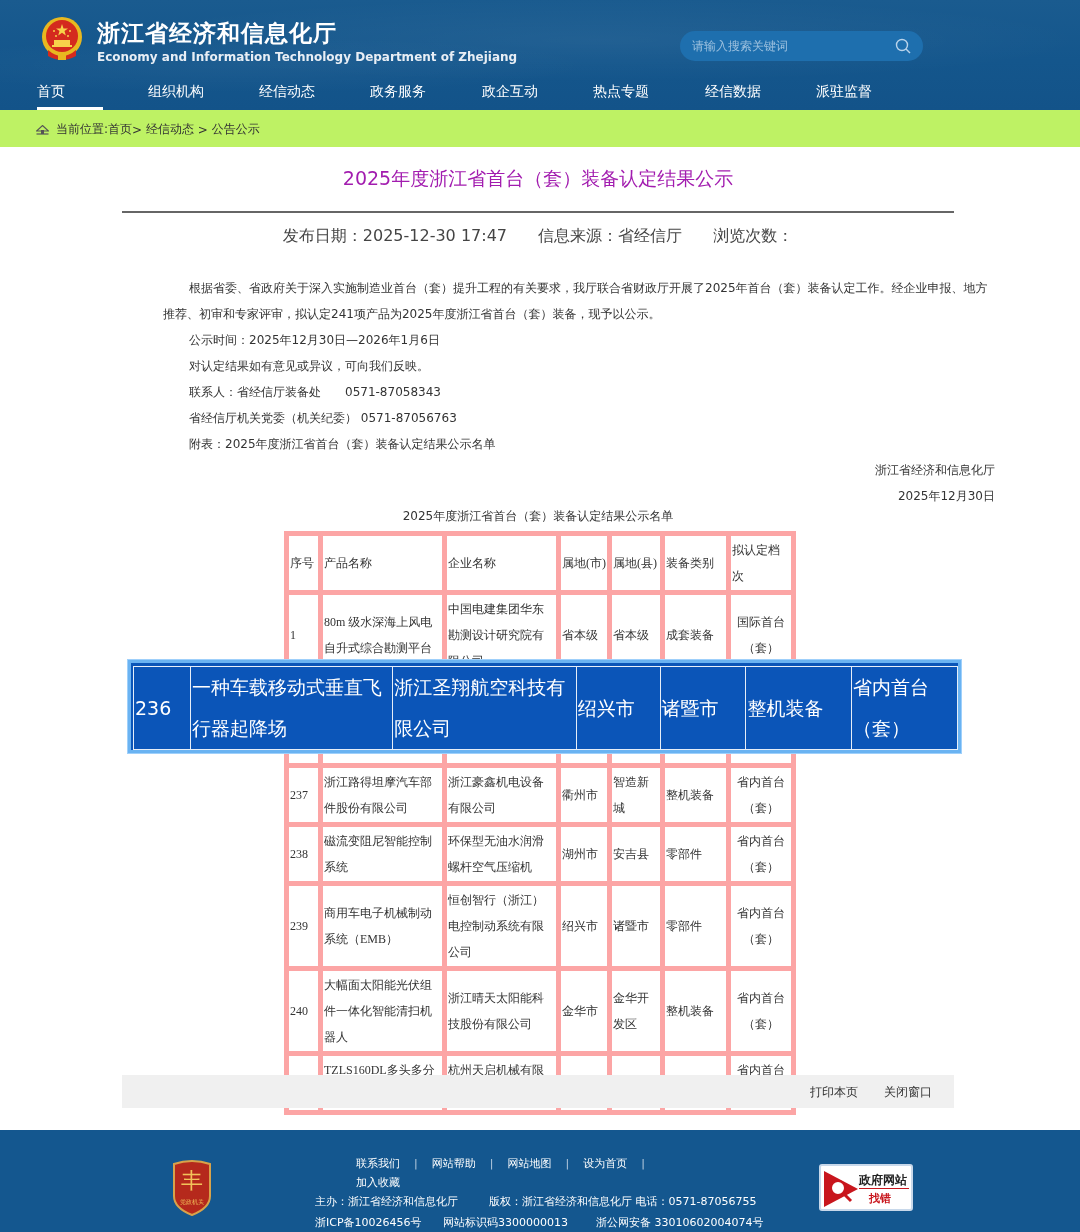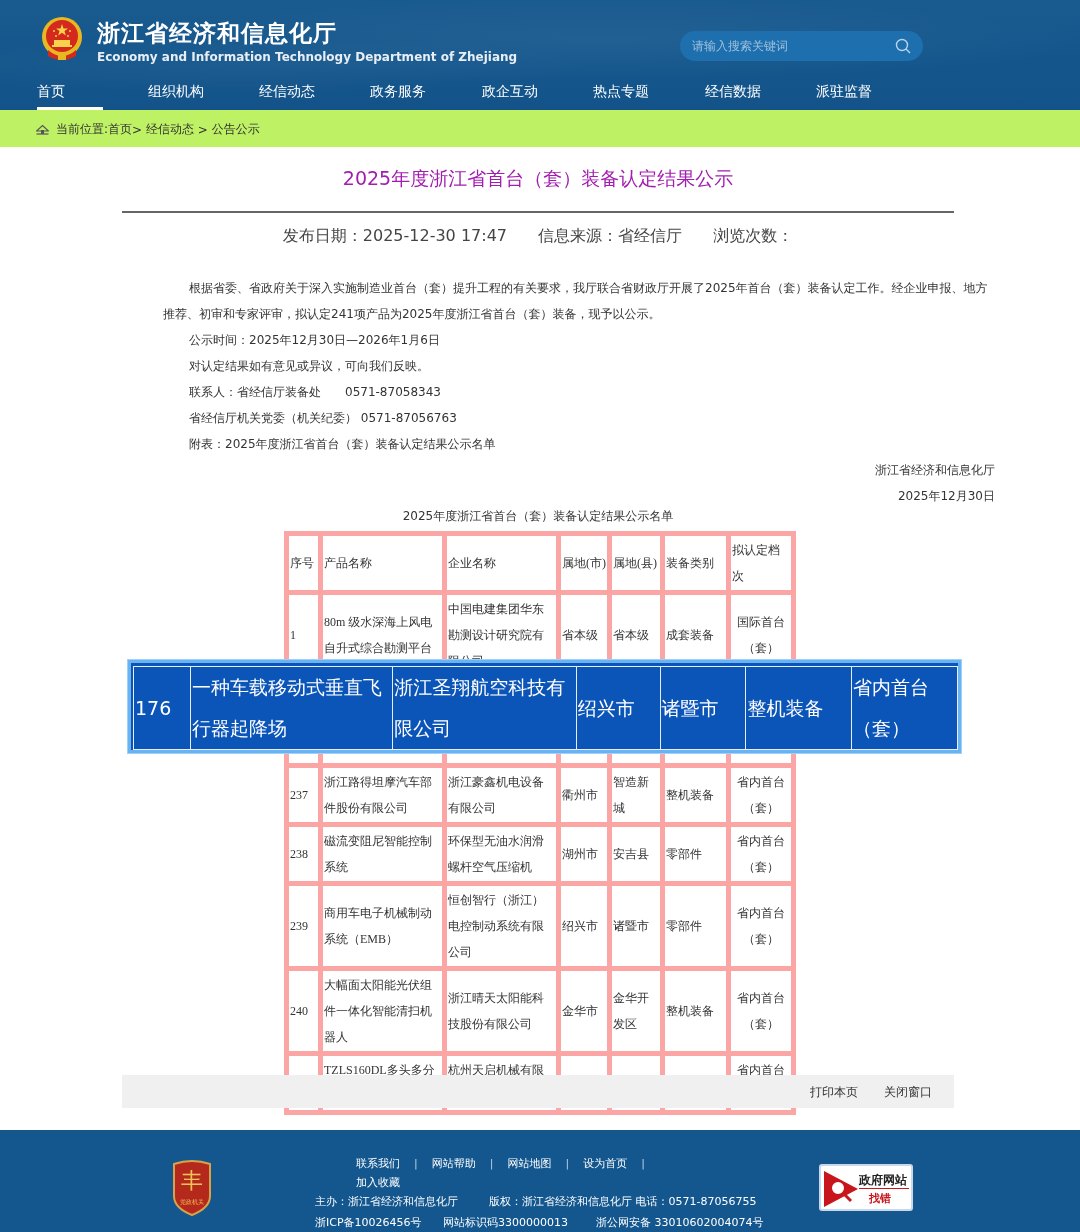--- a/index.html
+++ b/index.html
@@ -293,21 +293,21 @@
     <td>整机装备</td>
     <td style="text-align:center">省内首台（套）</td>
   </tr>
 </tbody>
   </table>
 
 <div class="highlight">
   <table>
     <tbody>
         <tr>
-      <td style="width:57px">176</td>
+      <td style="width:57px">236</td>
       <td style="width:203px">一种车载移动式垂直飞行器起降场</td>
       <td style="width:184px">浙江圣翔航空科技有限公司</td>
       <td style="width:84px">绍兴市</td>
       <td style="width:86px">诸暨市</td>
       <td style="width:106px">整机装备</td>
       <td style="width:106px">省内首台（套）</td>
     </tr>
   </tbody>
     </table>
 </div>

